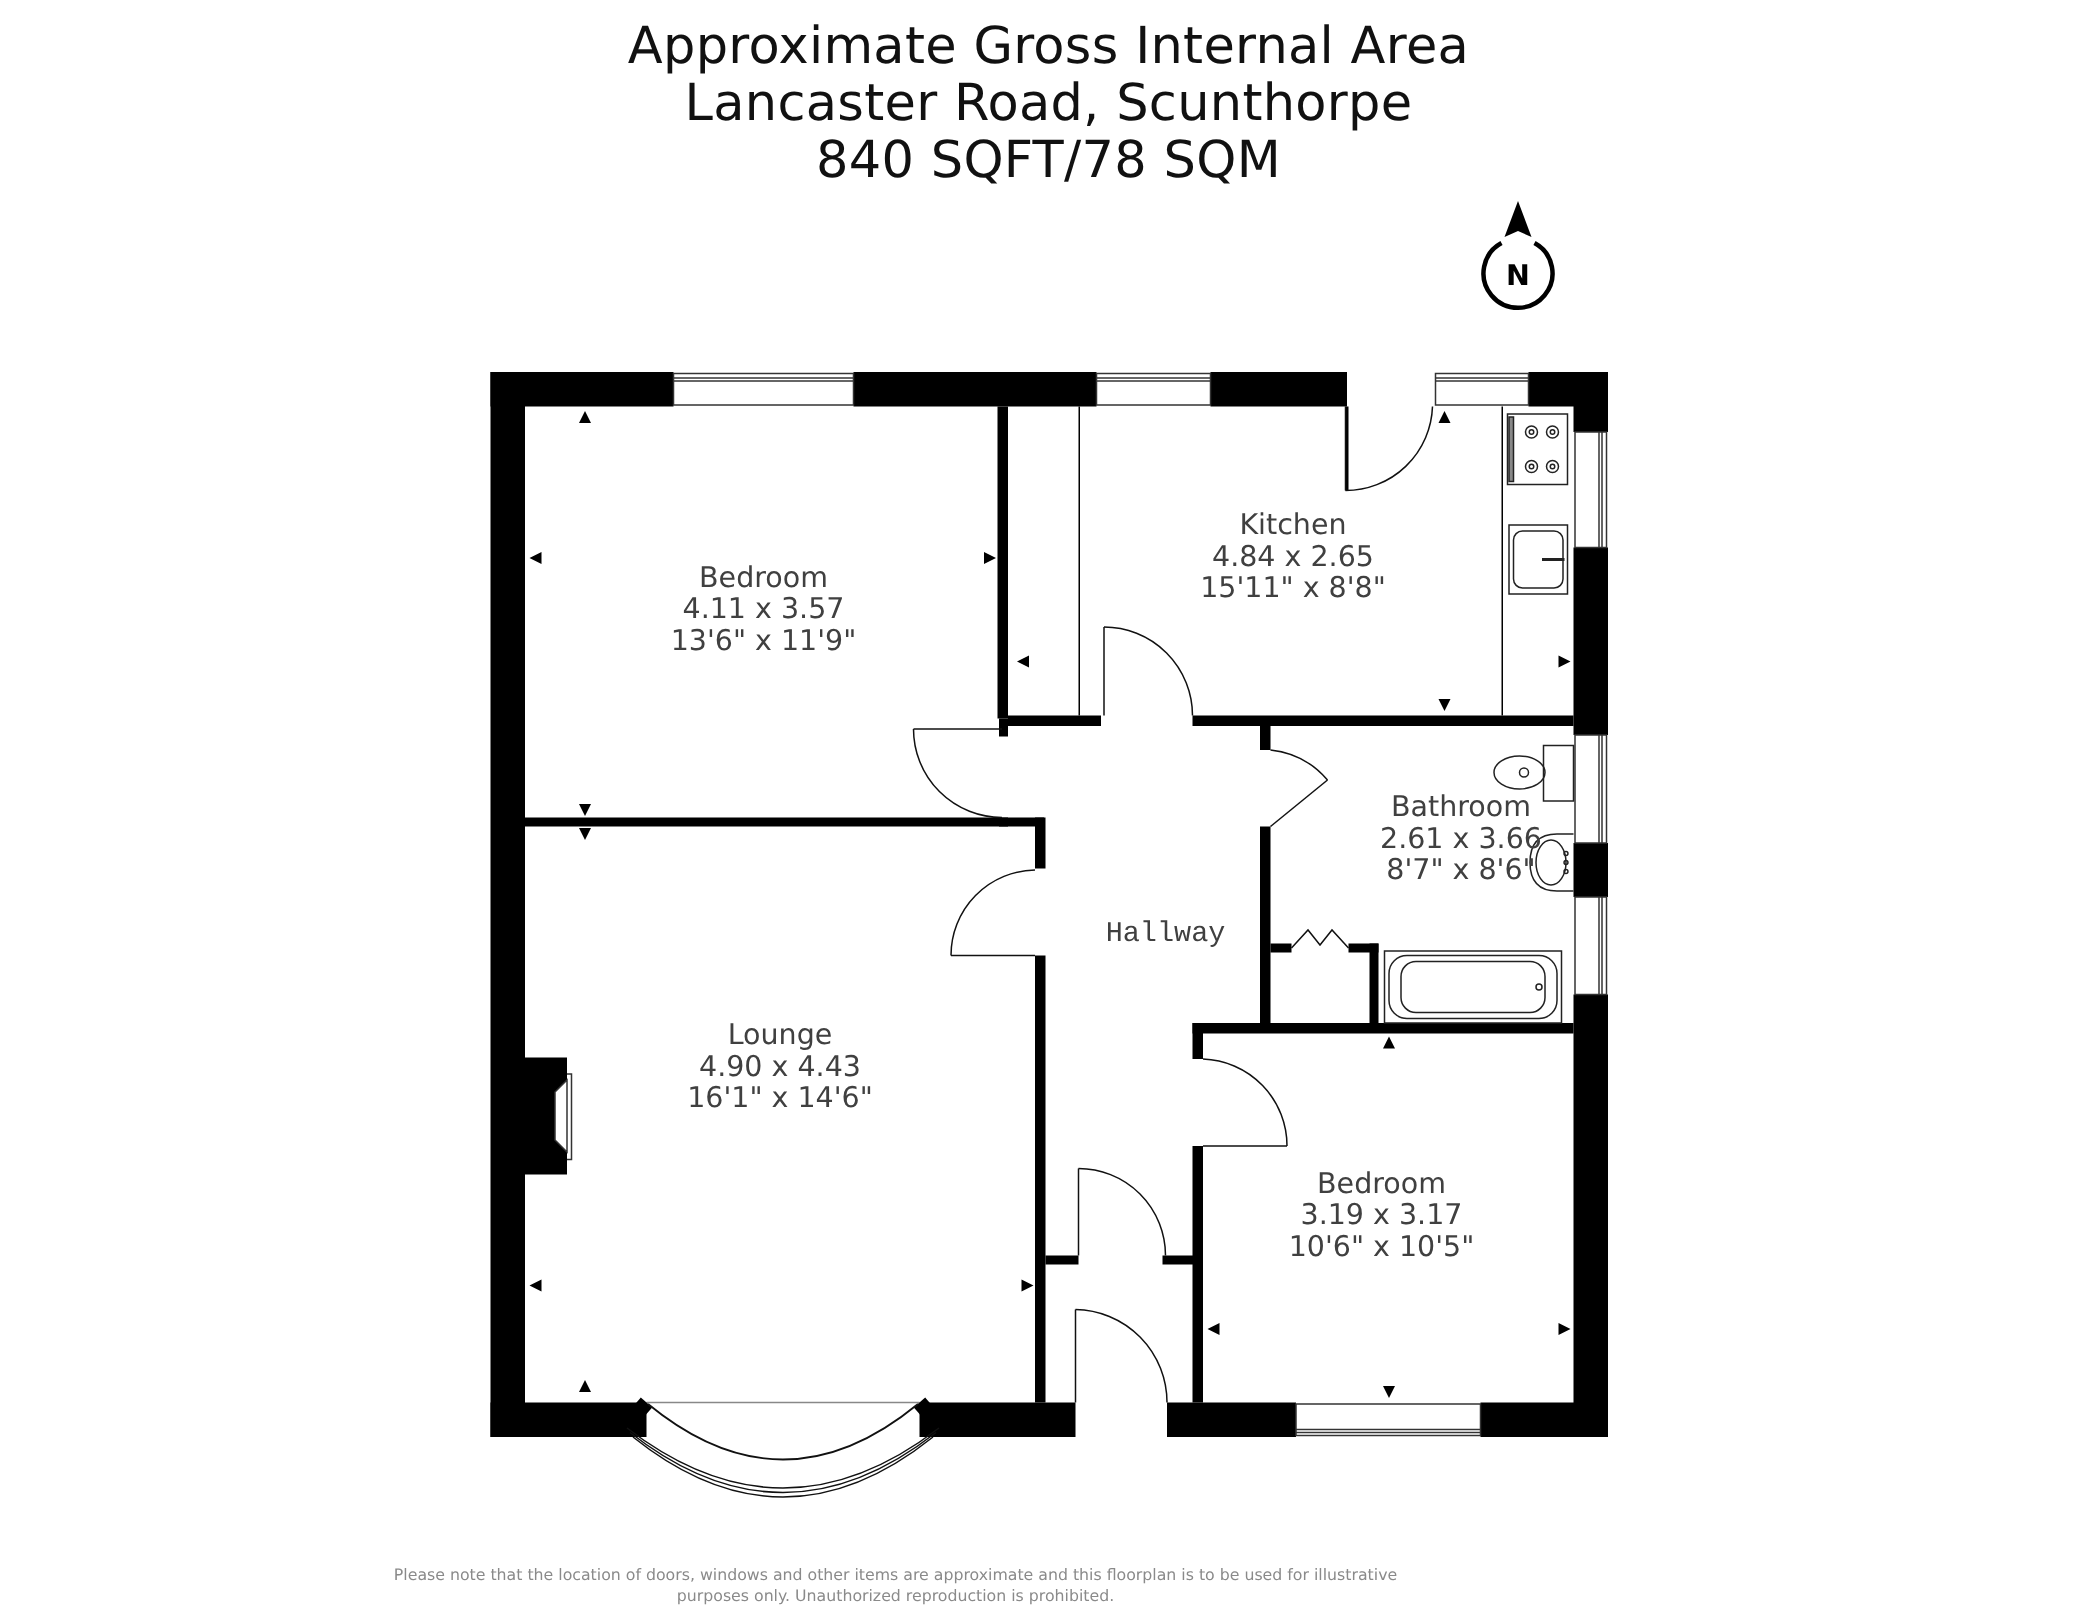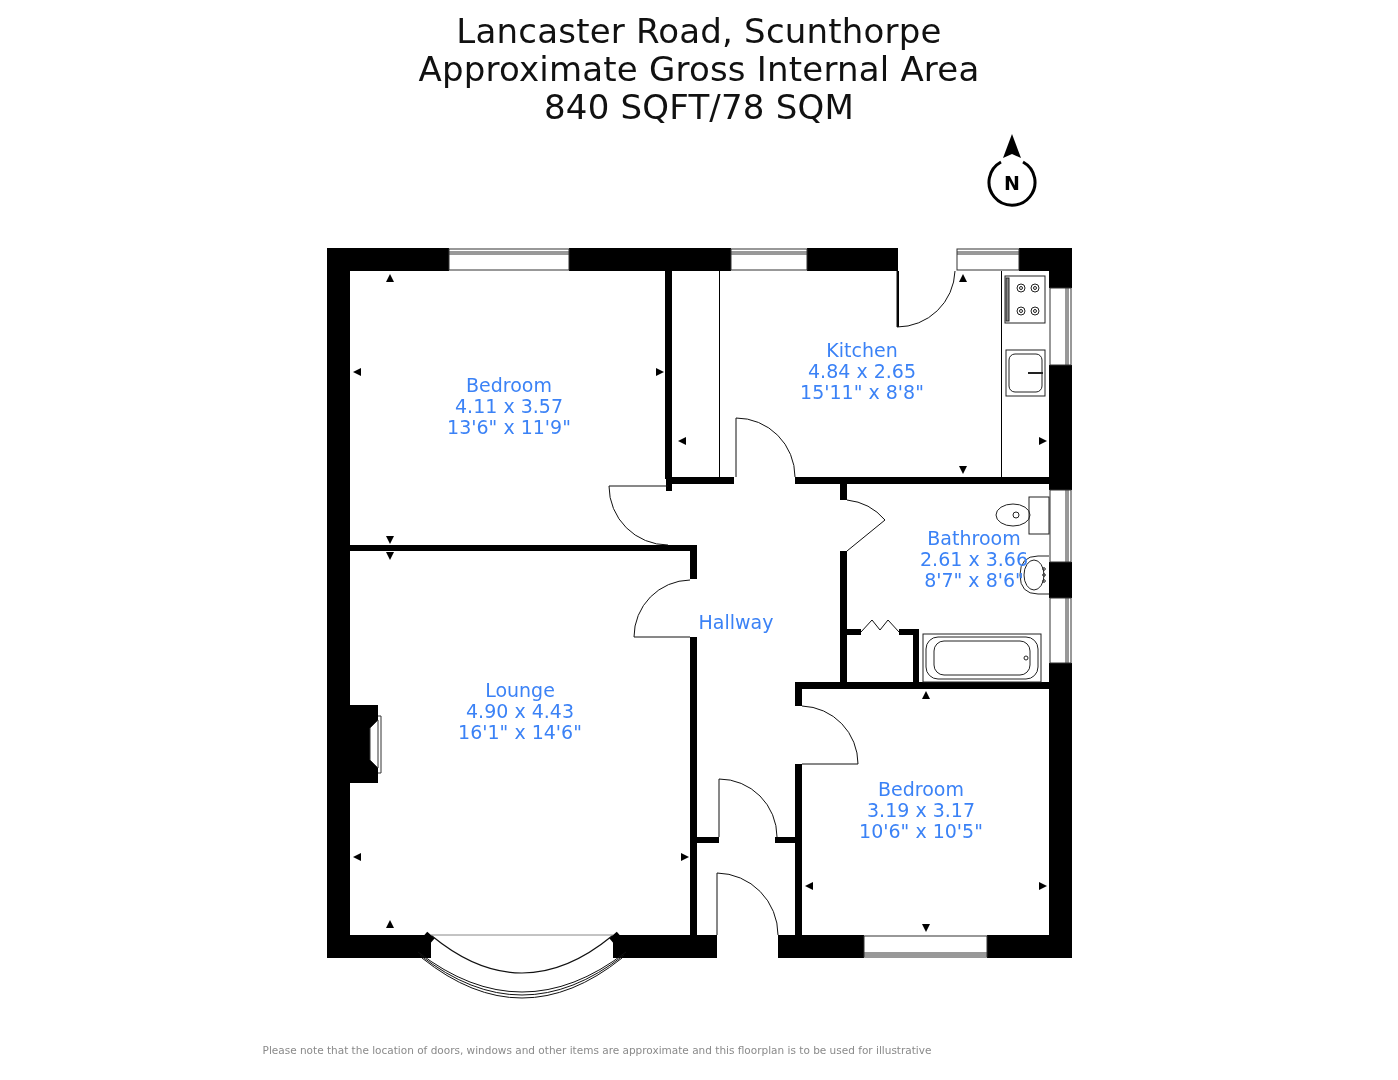--- a/index.html
+++ b/index.html
@@ -1,30 +1,30 @@
 <!DOCTYPE html>
 <html><head>
   <meta charset="utf-8">
   <style>
     html, body { margin: 0; padding: 0; background: #ffffff; }
     body { width: 1398px; height: 1080px; position: relative; overflow: hidden; font-family: "DejaVu Sans", sans-serif; color: #1a1a1a; }
     .title-block { position: absolute; left: 0; top: 12px; width: 1398px; text-align: center; }
     .title-line { font-size: 34px; line-height: 38px; letter-spacing: 0.2px; color: #111; }
     .compass { position: absolute; left: 982px; top: 132px; width: 60px; height: 82px; }
     .plan { position: absolute; left: 0; top: 0; width: 1398px; height: 1080px; }
-    .room-label { position: absolute; text-align: center; font-size: 19px; line-height: 21px; color: #3b82f6; transform: translateX(-50%); white-space: nowrap; }
+    .room-label { position: absolute; text-align: center; font-size: 19px; line-height: 21px; color: #404040; transform: translateX(-50%); white-space: nowrap; }
     .room-label div { display: block; }
     .disclaimer { position: absolute; left: 0; top: 1043px; width: 1194px; text-align: center; font-size: 10.5px; line-height: 14px; color: #8a8a8a; }
   </style>
 </head>
 <body>
 
 <div class="title-block">
+  <div class="title-line">Approximate Gross Internal Area</div>
   <div class="title-line">Lancaster Road, Scunthorpe</div>
-  <div class="title-line">Approximate Gross Internal Area</div>
   <div class="title-line">840 SQFT/78 SQM</div>
 </div>
 
 <svg class="compass" viewBox="0 0 60 82">
   <polygon points="30,2 21,26 30,22 39,26" fill="#000"></polygon>
   <path d="M 19 30 A 23 23 0 1 0 41 30" fill="none" stroke="#000" stroke-width="3"></path>
   <text x="30" y="58" text-anchor="middle" font-family="DejaVu Sans, sans-serif" font-weight="bold" font-size="19" fill="#000">N</text>
 </svg>
 
 <svg class="plan" viewBox="0 0 1398 1080">
@@ -225,31 +225,32 @@
   <div>4.84 x 2.65</div>
   <div>15'11" x 8'8"</div>
 </div>
 
 <div class="room-label" style="left:974px; top:528px;">
   <div>Bathroom</div>
   <div>2.61 x 3.66</div>
   <div>8'7" x 8'6"</div>
 </div>
 
-<div class="room-label" style="left:736px; top:612px;">
+<div class="room-label" style="left:777px; top:612px;font-family:Liberation Mono, monospace;">
   <div>Hallway</div>
 </div>
 
 <div class="room-label" style="left:520px; top:680px;">
   <div>Lounge</div>
   <div>4.90 x 4.43</div>
   <div>16'1" x 14'6"</div>
 </div>
 
 <div class="room-label" style="left:921px; top:779px;">
   <div>Bedroom</div>
   <div>3.19 x 3.17</div>
   <div>10'6" x 10'5"</div>
 </div>
 
 <div class="disclaimer">
   <div>Please note that the location of doors, windows and other items are approximate and this floorplan is to be used for illustrative</div>
+  <div>purposes only. Unauthorized reproduction is prohibited.</div>
 </div>
 
 </body></html>

